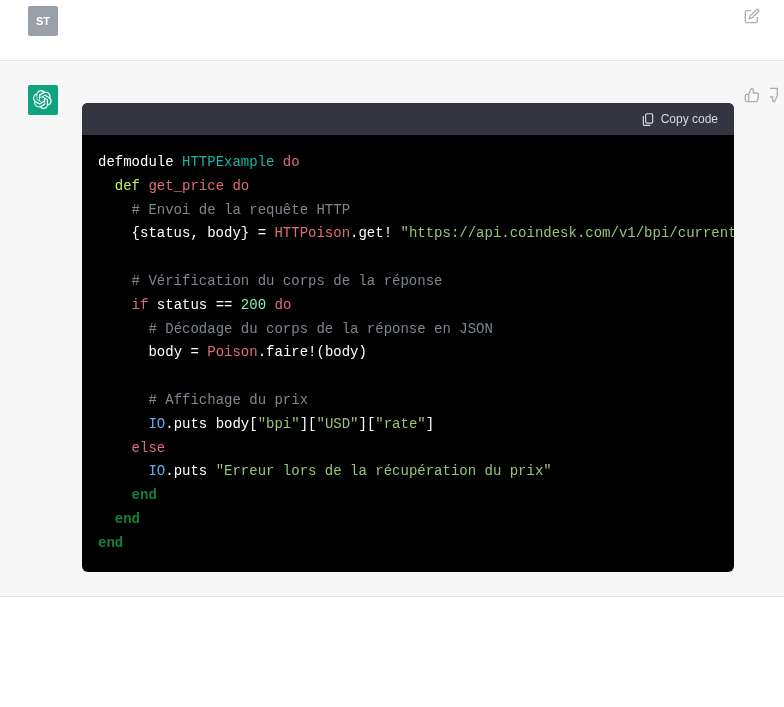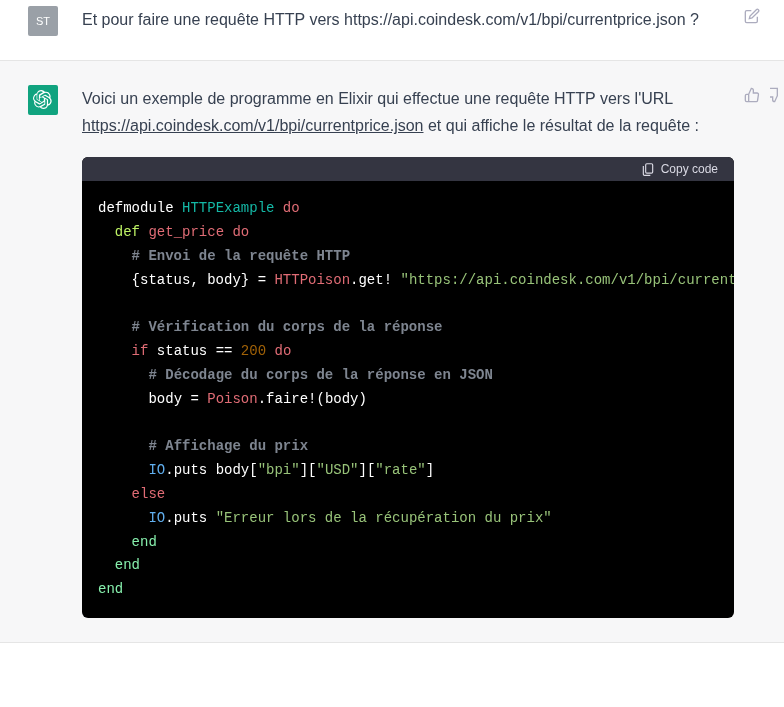--- a/index.html
+++ b/index.html
@@ -37,20 +37,21 @@
     border-radius: 2px;
     display: flex;
     align-items: center;
     justify-content: center;
     font-size: 11px;
     font-weight: 500;
     color: #fff;
   }
   .avatar.user-av {
     background: #9aa0a7;
+    font-weight: bold;
   }
   .avatar.assistant-av {
     background: #10a37f;
   }
   .avatar.assistant-av svg {
     width: 22px;
     height: 22px;
   }
   .content-col {
     flex: 1;
@@ -103,21 +104,21 @@
     background: #000000;
   }
   .code-header {
     background: #343541;
     color: #d9d9e3;
     font-size: 12px;
     display: flex;
     justify-content: flex-end;
     align-items: center;
     padding: 8px 16px;
-    height: 24px;
+    height: 32px;
   }
   .copy-btn {
     display: flex;
     align-items: center;
     gap: 6px;
     cursor: pointer;
     color: #d9d9e3;
   }
   .copy-btn svg { width: 14px; height: 14px; stroke: currentColor; fill: none; stroke-width: 2; }
   .code-body {
@@ -127,39 +128,36 @@
     padding: 16px;
     white-space: pre;
     color: #ffffff;
     overflow-x: hidden;
   }
   .tok-kw { color: #ffffff; font-family: Liberation Mono, monospace; }
   .tok-mod { color: #14b8a6; }
   .tok-def { color: #bef264; }
   .tok-fn { color: #e06c75; }
   .tok-do { color: #e06c75; }
-  .tok-cmt { color: #7e8590; font-weight: bold; }
+  .tok-cmt { color: #7e8590; }
   .tok-cls { color: #e06c75; }
   .tok-str { color: #98c379; }
   .tok-if { color: #e06c75; font-family: Liberation Mono, monospace; }
-  .tok-num { color: #a16207; }
+  .tok-num { color: #86efac; }
   .tok-io { color: #61afef; }
-  .tok-end { color: #86efac; }
+  .tok-end { color: #15803d; font-weight: bold; }
 </style>
 </head>
 <body>
 
 <div class="message-row user">
   <div class="avatar-col">
     <div class="avatar user-av">
       <span>ST</span>
     </div>
-  </div>
-  <div class="content-col user-text">
-    <span>Et pour faire une requête HTTP vers https://api.coindesk.com/v1/bpi/currentprice.json ?</span>
   </div>
   <div class="actions">
     <div class="action-btn">
       <svg viewBox="0 0 24 24">
           <path d="M11 4H4a2 2 0 0 0-2 2v14a2 2 0 0 0 2 2h14a2 2 0 0 0 2-2v-7"></path>
           <path d="M18.5 2.5a2.12 2.12 0 0 1 3 3L12 15l-4 1 1-4 9.5-9.5z"></path>
         </svg>
     </div>
     <div class="action-btn halfcut">
     </div>
@@ -168,23 +166,20 @@
 
 <div class="message-row assistant">
   <div class="avatar-col">
     <div class="avatar assistant-av">
       <svg viewBox="0 0 40 40" fill="#fff">
           <path d="M33.5 16.3a8.5 8.5 0 0 0-.73-6.98 8.6 8.6 0 0 0-9.26-4.13A8.5 8.5 0 0 0 17.1 2a8.6 8.6 0 0 0-8.2 5.95 8.5 8.5 0 0 0-5.68 4.12 8.6 8.6 0 0 0 1.06 10.08 8.5 8.5 0 0 0 .73 6.98 8.6 8.6 0 0 0 9.26 4.13A8.5 8.5 0 0 0 20.6 36.4a8.6 8.6 0 0 0 8.2-5.95 8.5 8.5 0 0 0 5.68-4.12 8.6 8.6 0 0 0-1.06-10.08zM20.6 34.15a6.4 6.4 0 0 1-4.1-1.48l.2-.12 6.83-3.94a1.1 1.1 0 0 0 .56-.97V18l2.88 1.67a.1.1 0 0 1 .06.08v7.97a6.4 6.4 0 0 1-6.43 6.42zM6.78 28.24a6.38 6.38 0 0 1-.76-4.29l.2.12 6.83 3.95a1.1 1.1 0 0 0 1.12 0l8.34-4.82v3.33a.1.1 0 0 1-.04.09l-6.9 3.99a6.4 6.4 0 0 1-8.78-2.36zM4.98 13.3a6.38 6.38 0 0 1 3.33-2.8v8.12a1.1 1.1 0 0 0 .56.97l8.34 4.81-2.89 1.67a.1.1 0 0 1-.1 0l-6.9-3.98a6.4 6.4 0 0 1-2.35-8.78zm23.7 5.52-8.34-4.82 2.89-1.66a.1.1 0 0 1 .1 0l6.9 3.98a6.4 6.4 0 0 1-.99 11.58v-8.12a1.1 1.1 0 0 0-.55-.96zm2.87-4.33-.2-.12-6.83-3.95a1.1 1.1 0 0 0-1.12 0l-8.34 4.82V11.9a.1.1 0 0 1 .04-.09l6.9-3.98a6.4 6.4 0 0 1 9.55 6.65zM12.49 20.4l-2.89-1.67a.1.1 0 0 1-.05-.08v-7.97a6.4 6.4 0 0 1 10.52-4.92l-.2.11-6.83 3.95a1.1 1.1 0 0 0-.56.97zM14.06 17l3.72-2.15L21.5 17v4.3l-3.72 2.14L14.06 21.3z"></path>
         </svg>
     </div>
   </div>
   <div class="content-col">
-    <div class="assistant-text">
-      <span>Voici un exemple de programme en Elixir qui effectue une requête HTTP vers l'URL </span><a href="#">https://api.coindesk.com/v1/bpi/currentprice.json</a><span> et qui affiche le résultat de la requête :</span>
-    </div>
 
     <div class="code-block">
       <div class="code-header">
         <div class="copy-btn">
           <svg viewBox="0 0 24 24">
               <rect x="8" y="3" width="12" height="16" rx="2"></rect>
               <path d="M4 7v14a2 2 0 0 0 2 2h10"></path>
             </svg>
           <span>Copy code</span>
         </div>

